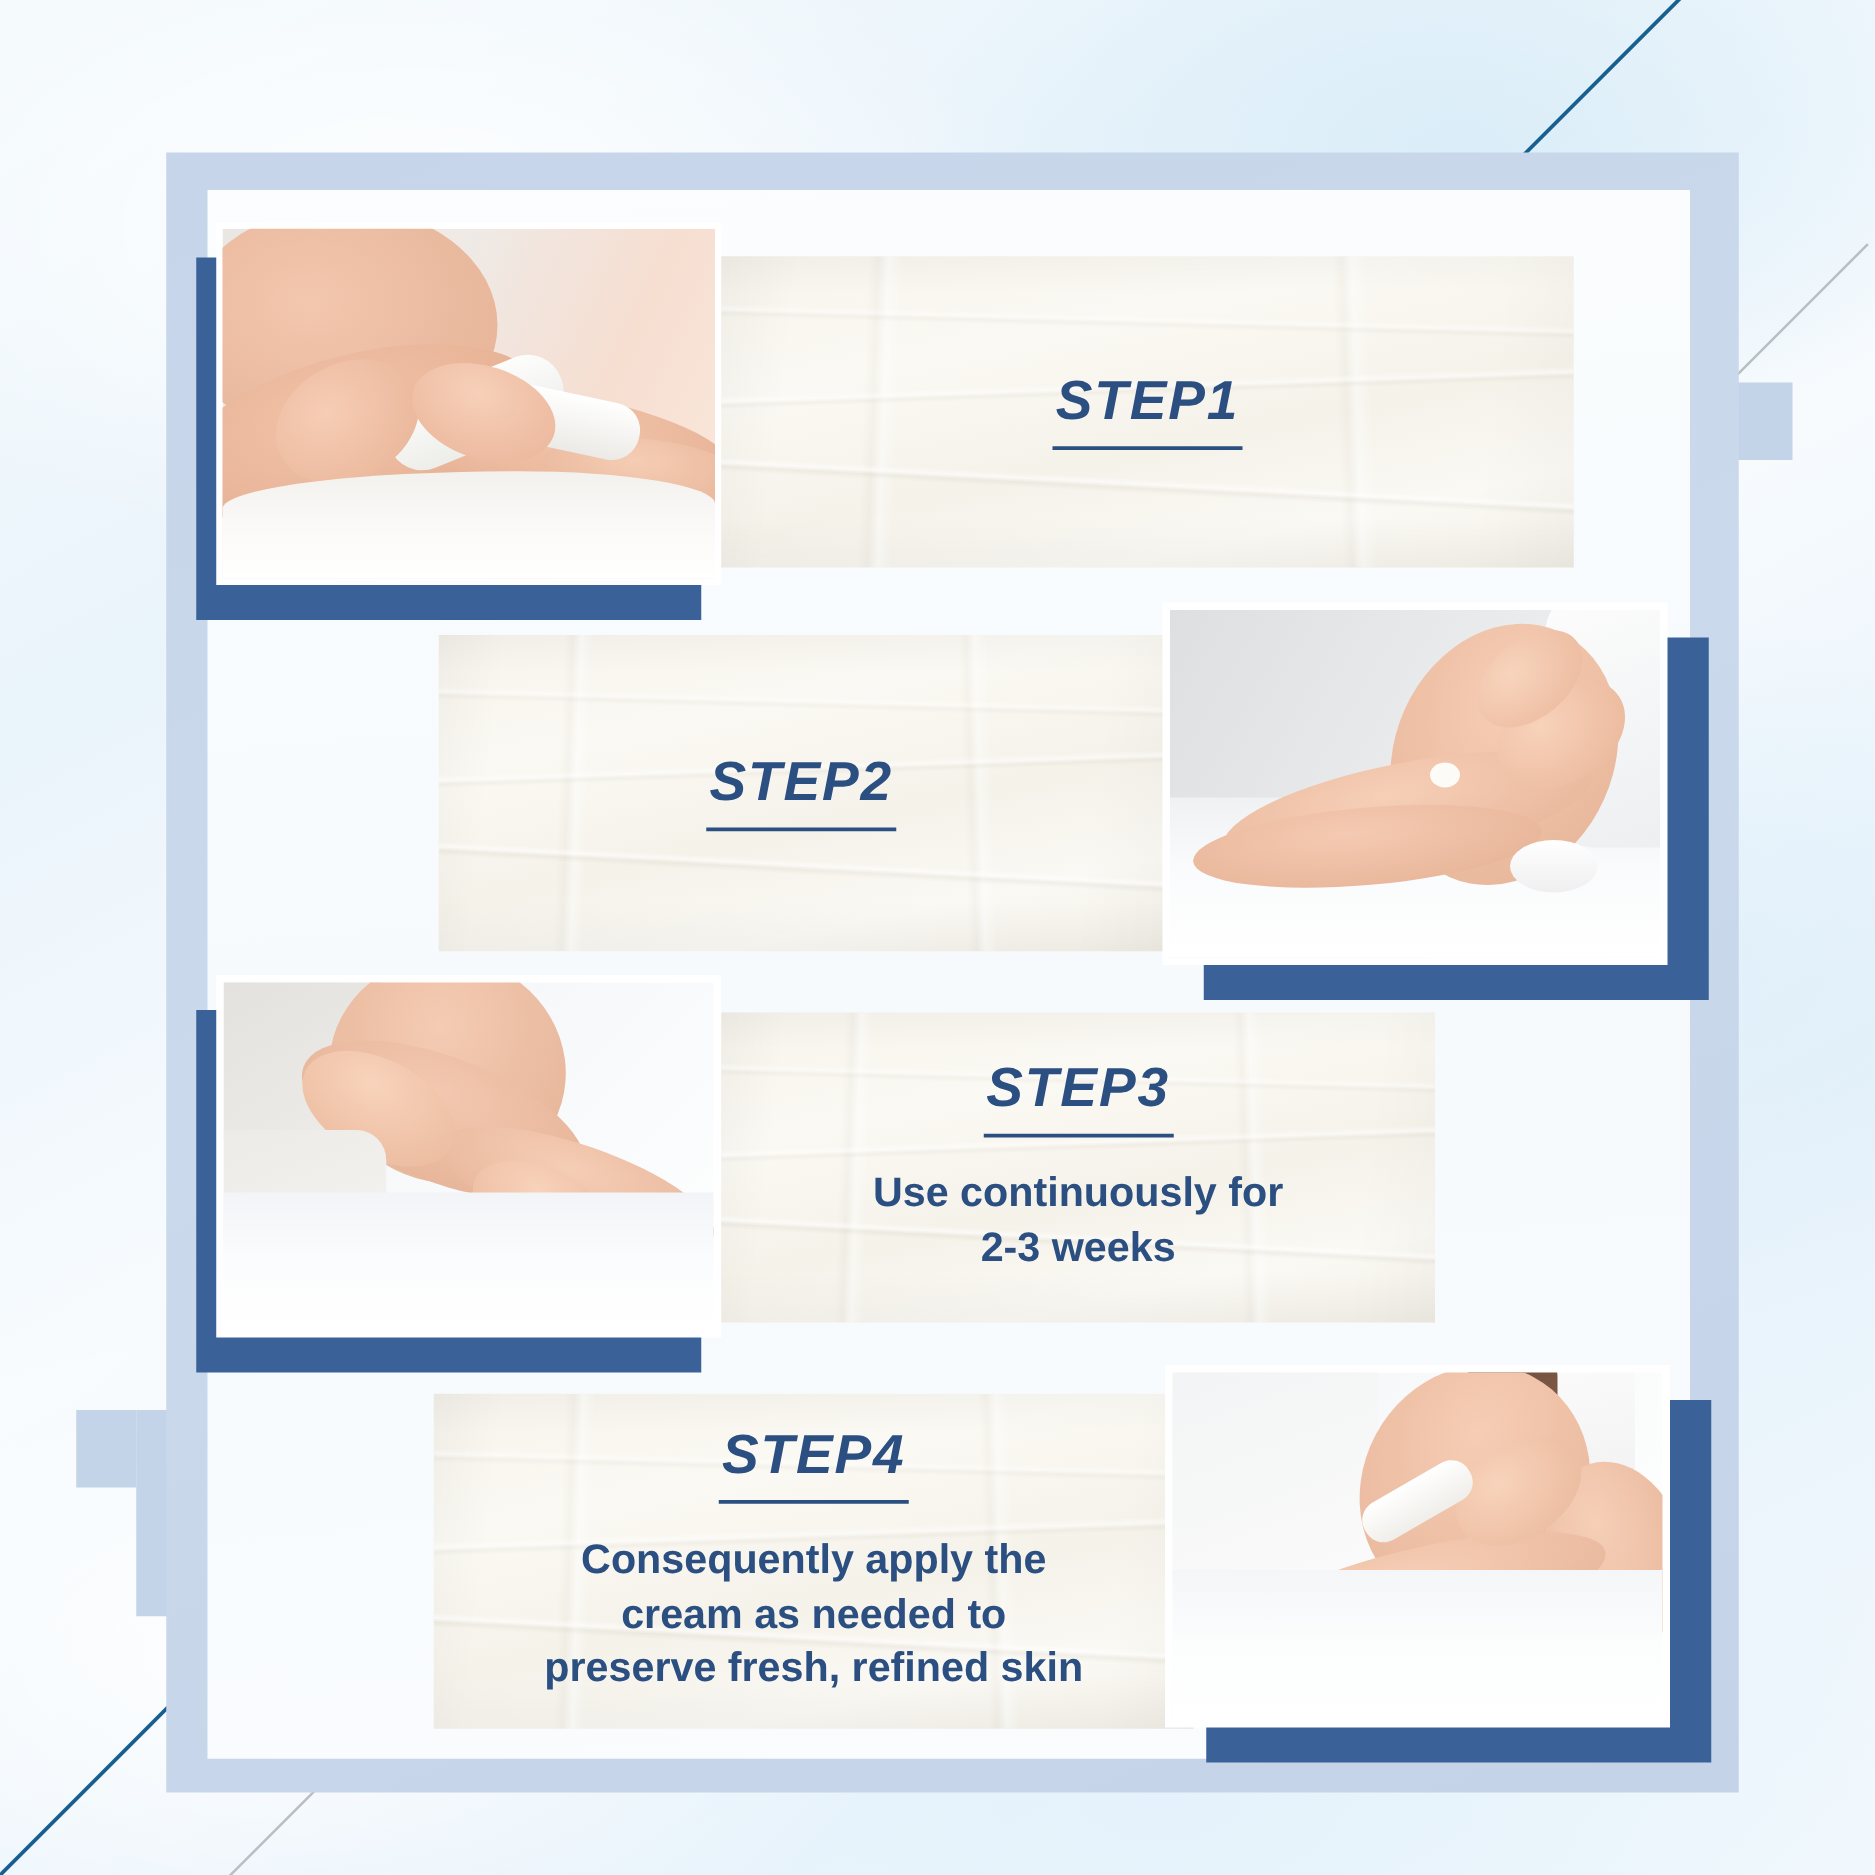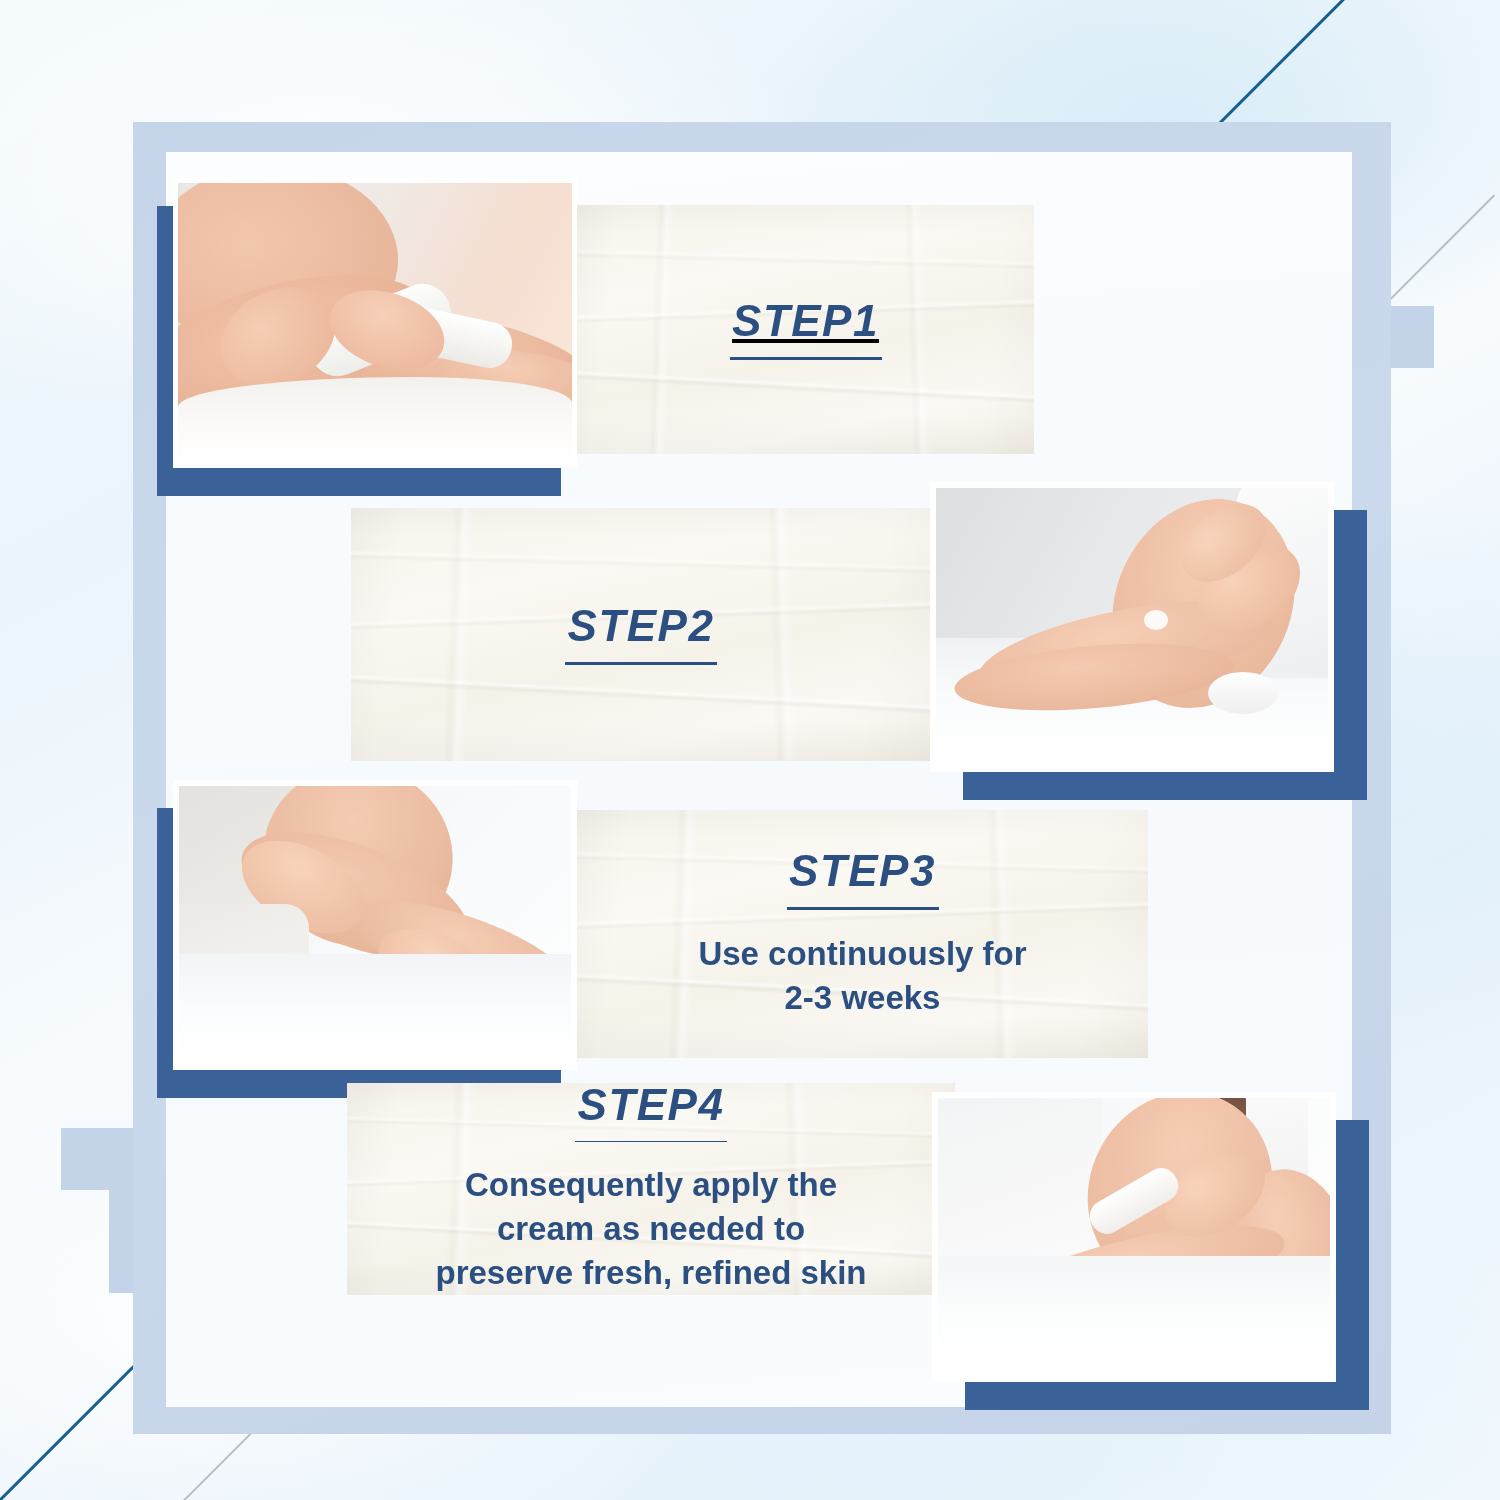--- a/index.html
+++ b/index.html
@@ -124,21 +124,21 @@
         <div class="limb" style="left:255px; top:168px; width:165px; height:56px; transform:rotate(6deg); background:radial-gradient(ellipse at 45% 32%, #f5cdb4 0%, #e9b79b 78%);"></div>
         <div class="limb" style="left:128px; top:118px; width:148px; height:58px; transform:rotate(-22deg); background:linear-gradient(180deg,#fdfdfc 0%, #ededea 100%); border-radius:28px;"></div>
         <div class="limb" style="left:185px; top:128px; width:150px; height:46px; transform:rotate(12deg); background:linear-gradient(180deg,#ffffff 0%, #eceae6 100%); border-radius:22px;"></div>
         <div class="limb" style="left:40px; top:108px; width:120px; height:92px; transform:rotate(-28deg); background:radial-gradient(ellipse at 40% 35%, #f6cdb5 0%, #ebb89c 80%);"></div>
         <div class="limb" style="left:150px; top:110px; width:118px; height:74px; transform:rotate(18deg); background:radial-gradient(ellipse at 42% 32%, #f7d0b9 0%, #ecb99e 80%);"></div>
         <div class="s-bg" style="top:auto; height:86px; bottom:0; background:linear-gradient(180deg,#f3f1ee 0%,#fbfaf8 55%,#ffffff 100%); border-radius:60% 40% 0 0 / 30px 26px 0 0;"></div>
       </div>
     </div>
   </div>
 
-  <div class="text-card" style="left:577px; top:205px; width:457px; height:249px;text-decoration:underline;">
+  <div class="text-card" style="left:577px; top:205px; width:682px; height:249px;">
     <div class="card-inner">
       <div class="step-title">STEP1</div>
       <div class="title-rule"></div>
     </div>
   </div>
 </div>
 
 <div class="step">
   <div class="text-card" style="left:351px; top:508px; width:580px; height:253px;">
     <div class="card-inner">
@@ -191,21 +191,21 @@
     <div class="card-inner">
       <div class="step-title">STEP3</div>
       <div class="title-rule"></div>
       <div class="step-desc">Use continuously for
 2-3 weeks</div>
     </div>
   </div>
 </div>
 
 <div class="step">
-  <div class="text-card" style="left:347px; top:1083px; width:608px; height:212px;">
+  <div class="text-card" style="left:347px; top:1115px; width:608px; height:268px;">
     <div class="card-inner">
       <div class="step-title">STEP4</div>
       <div class="title-rule"></div>
       <div class="step-desc">Consequently apply the
 cream as needed to
 preserve fresh, refined skin</div>
     </div>
   </div>
 
   <div class="photo-wrap" style="left:932px; top:1092px; width:437px; height:300px;">

